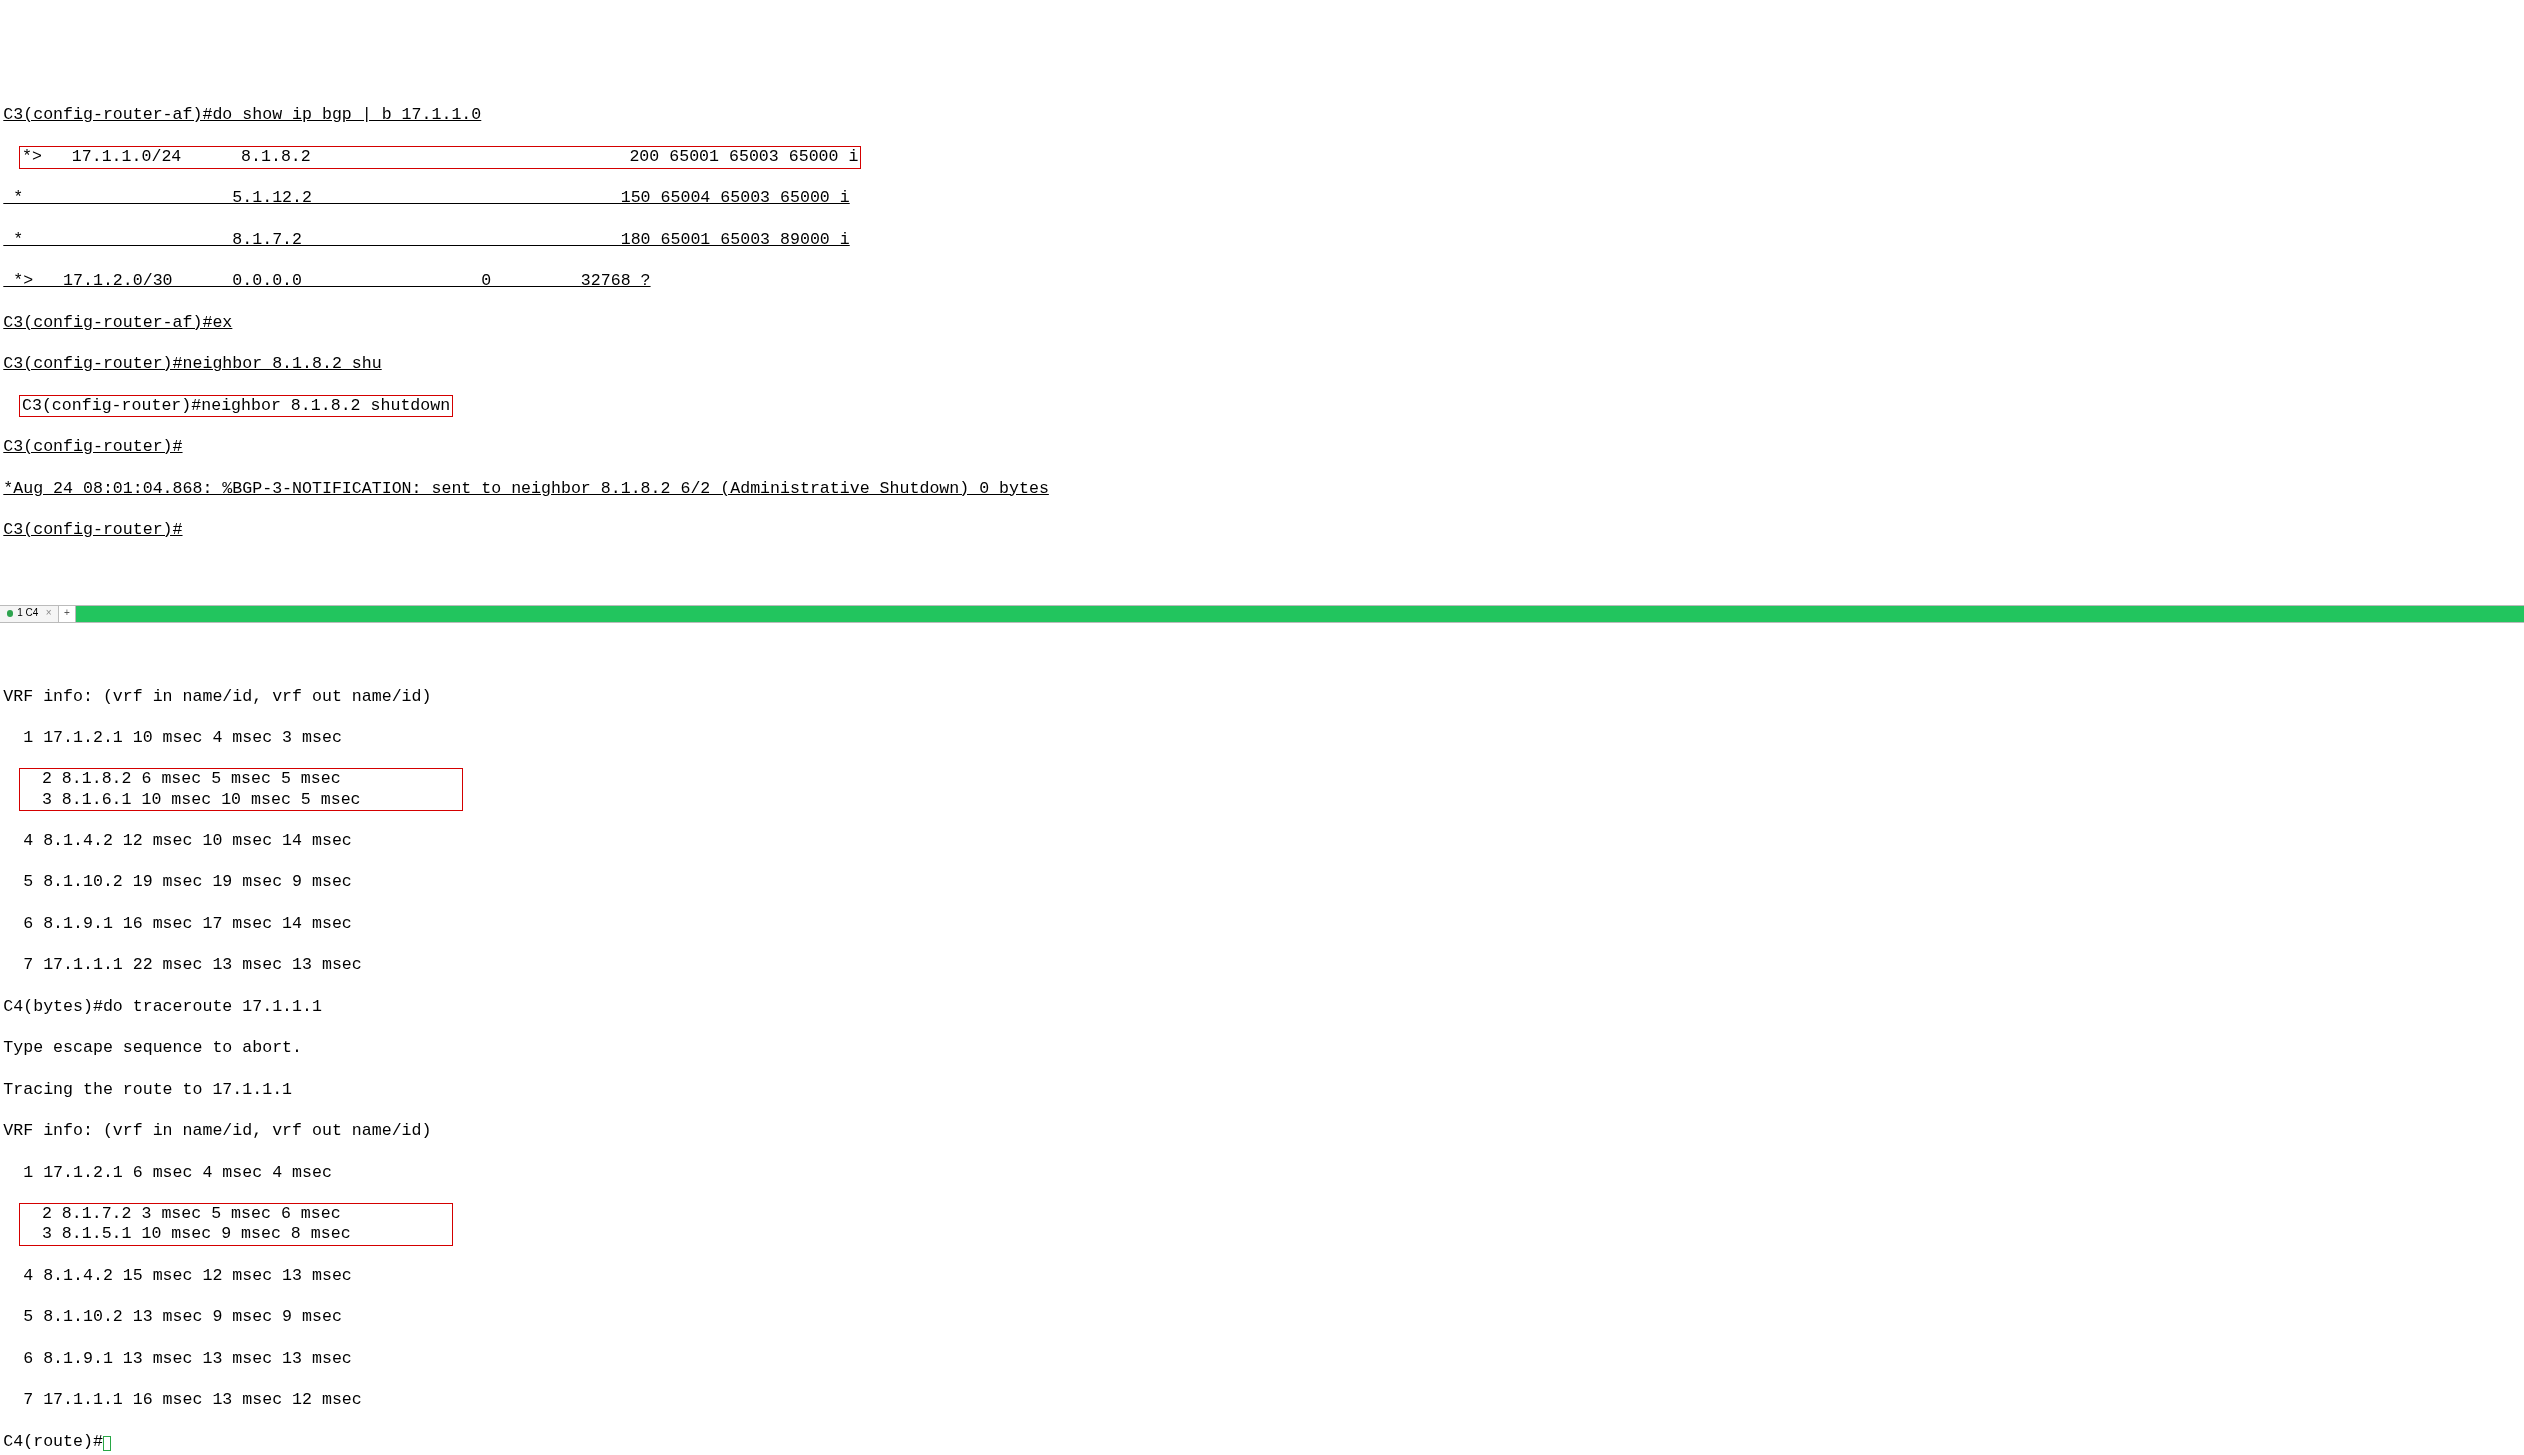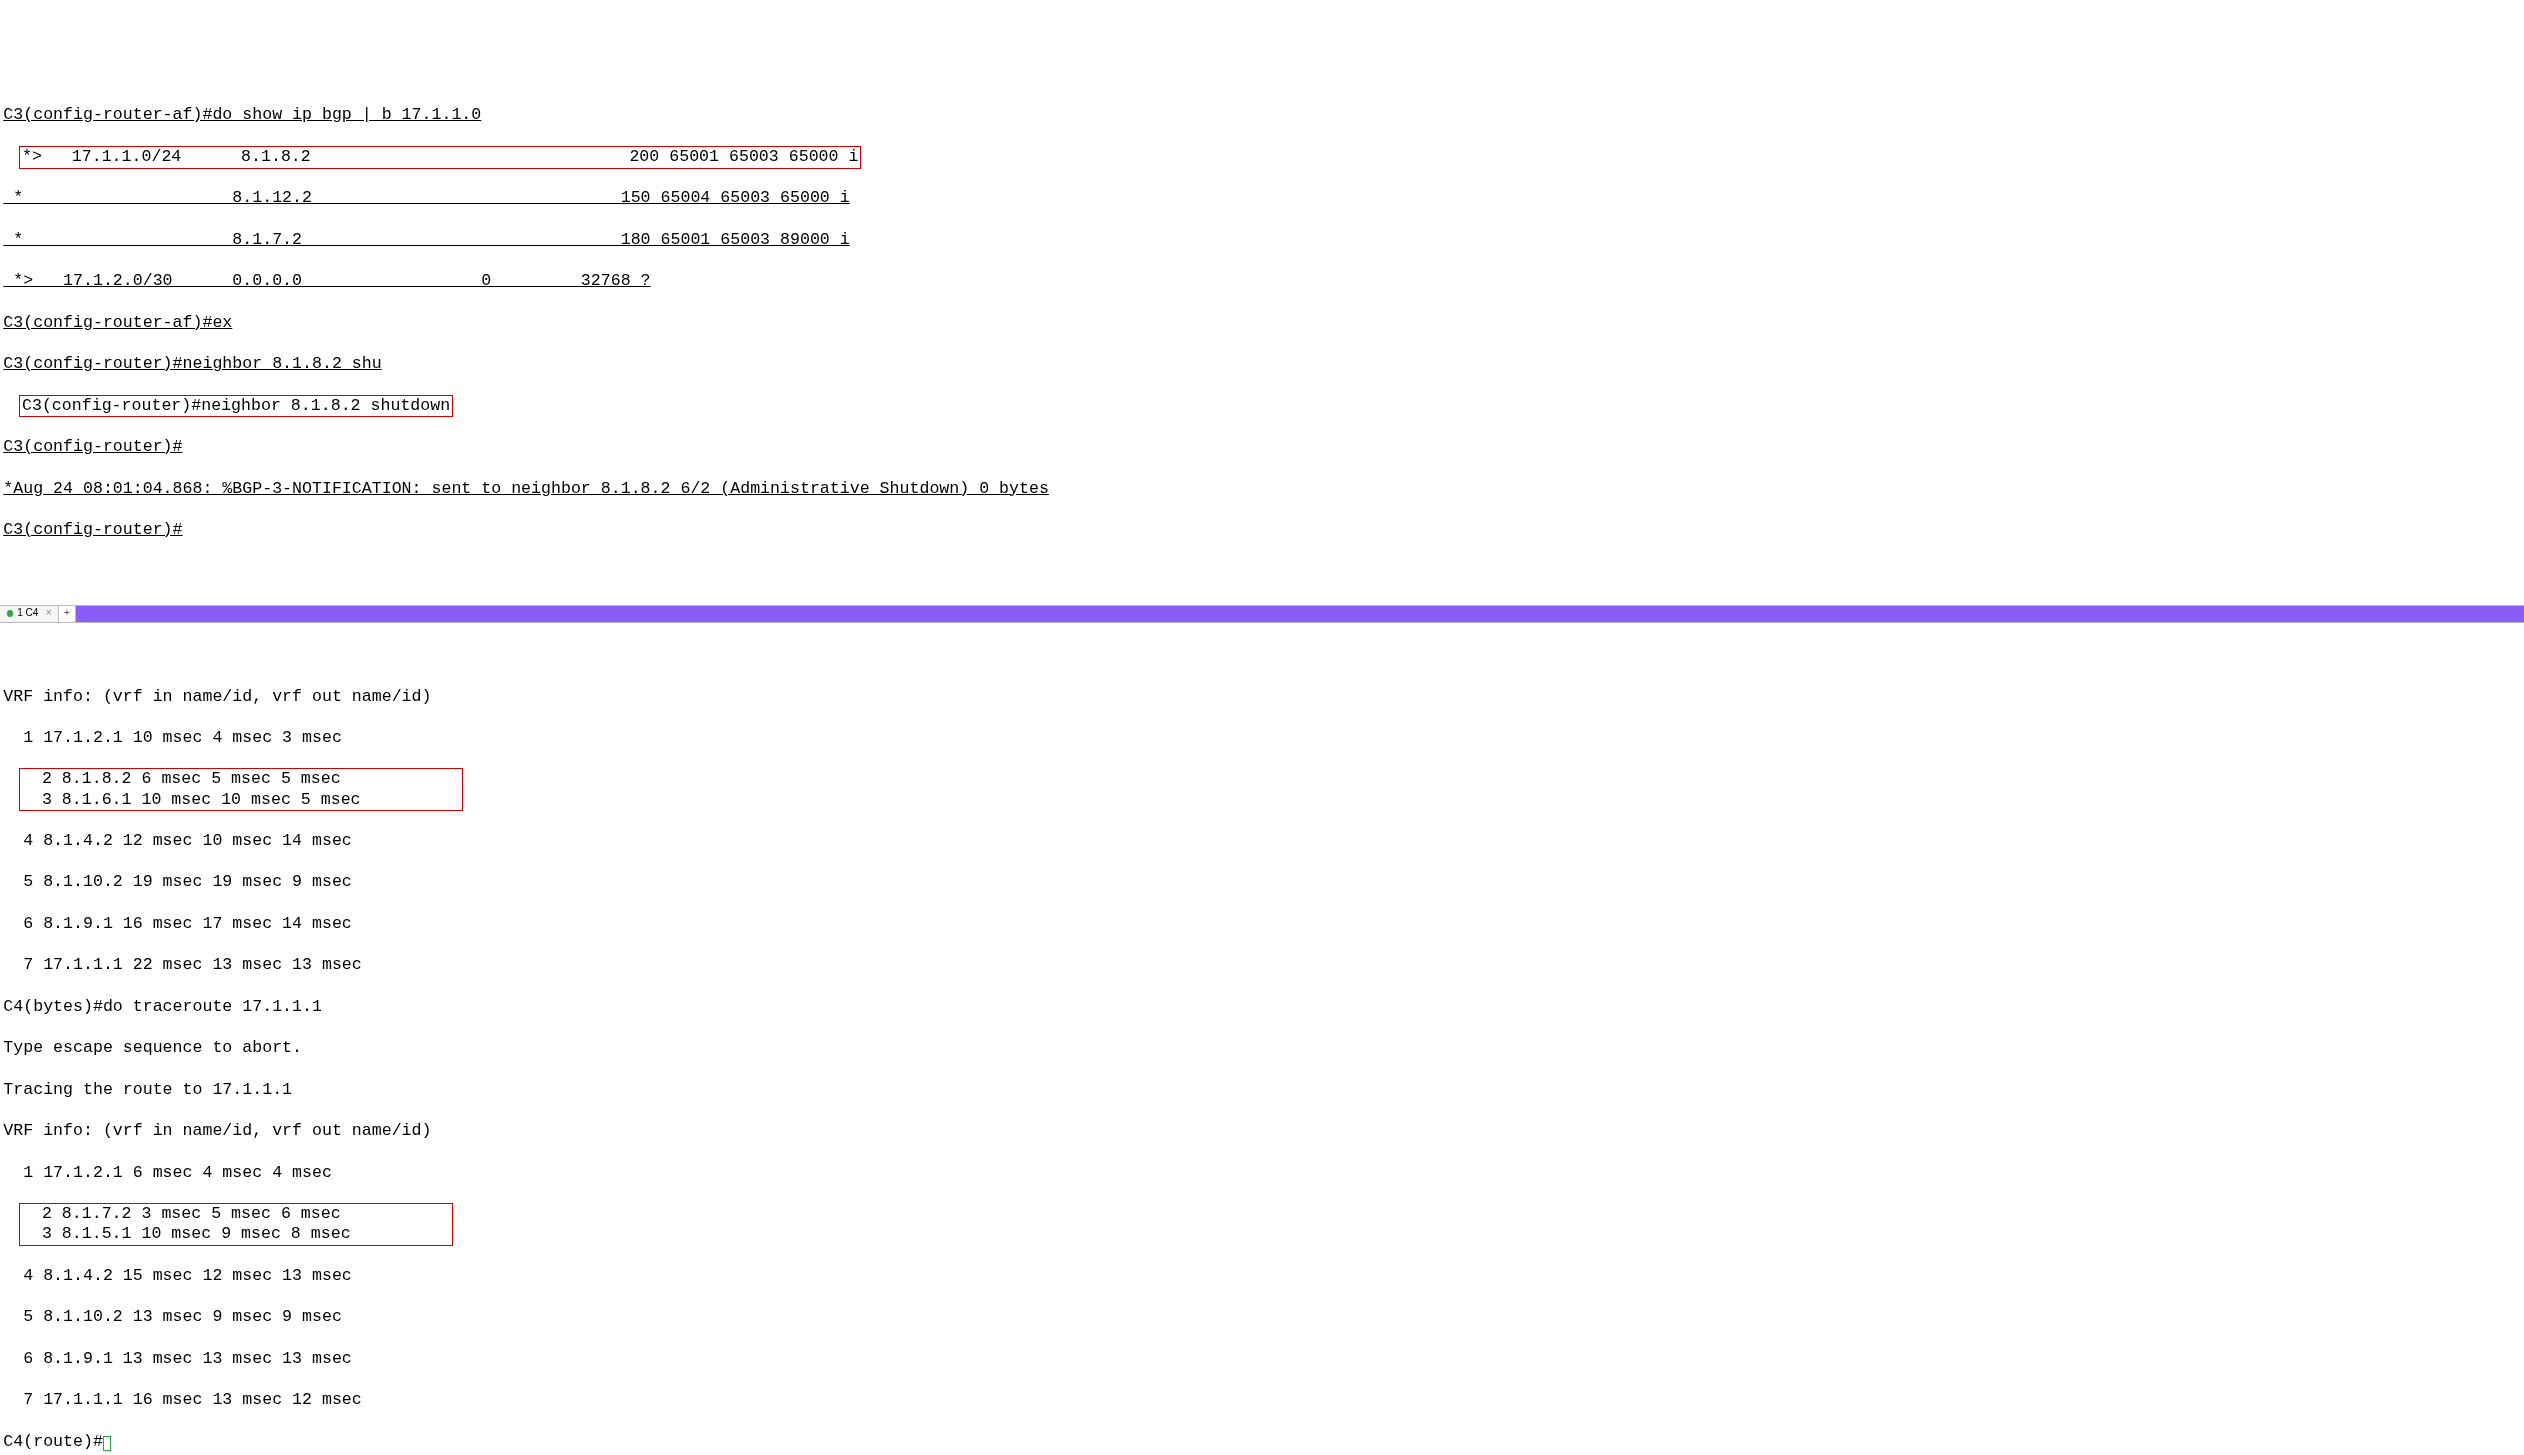--- a/index.html
+++ b/index.html
@@ -18,21 +18,21 @@
   .terminal-bottom {
     padding: 1.7px 3.3px;
   }
   .box-red {
     border: 1.7px solid #d40000;
     display: inline-block;
     padding: 0 1.7px;
     margin: -1.7px 16px;
   }
   .tab-bar {
-    background: #8b5cf6;
+    background: #22c55e;
     border-top: 0.8px solid #bbb;
     border-bottom: 0.8px solid #bbb;
     height: 18px;
     display: flex;
     align-items: center;
     font-family: Arial, sans-serif;
     font-size: 10px;
   }
   .tab {
     background: #f5f5f5;
@@ -78,21 +78,21 @@
   .line { display: block; }
 </style>
 </head>
 <body>
 
 
 
 <div class="terminal-top">
 <span class="line">C3(config-router-af)#do show ip bgp | b 17.1.1.0</span>
 <span class="line"><span class="box-red">*&gt;   17.1.1.0/24      8.1.8.2                                200 65001 65003 65000 i</span></span>
-<span class="line"> *                     8.1.12.2                               150 65004 65003 65000 i</span>
+<span class="line"> *                     5.1.12.2                               150 65004 65003 65000 i</span>
 <span class="line"> *                     8.1.7.2                                180 65001 65003 89000 i</span>
 <span class="line"> *&gt;   17.1.2.0/30      0.0.0.0                  0         32768 ?</span>
 <span class="line">C3(config-router-af)#ex</span>
 <span class="line">C3(config-router)#neighbor 8.1.8.2 shu</span>
 <span class="line"><span class="box-red">C3(config-router)#neighbor 8.1.8.2 shutdown</span></span>
 <span class="line">C3(config-router)#</span>
 <span class="line">*Aug 24 08:01:04.868: %BGP-3-NOTIFICATION: sent to neighbor 8.1.8.2 6/2 (Administrative Shutdown) 0 bytes</span>
 <span class="line">C3(config-router)#</span>
 </div>
 

